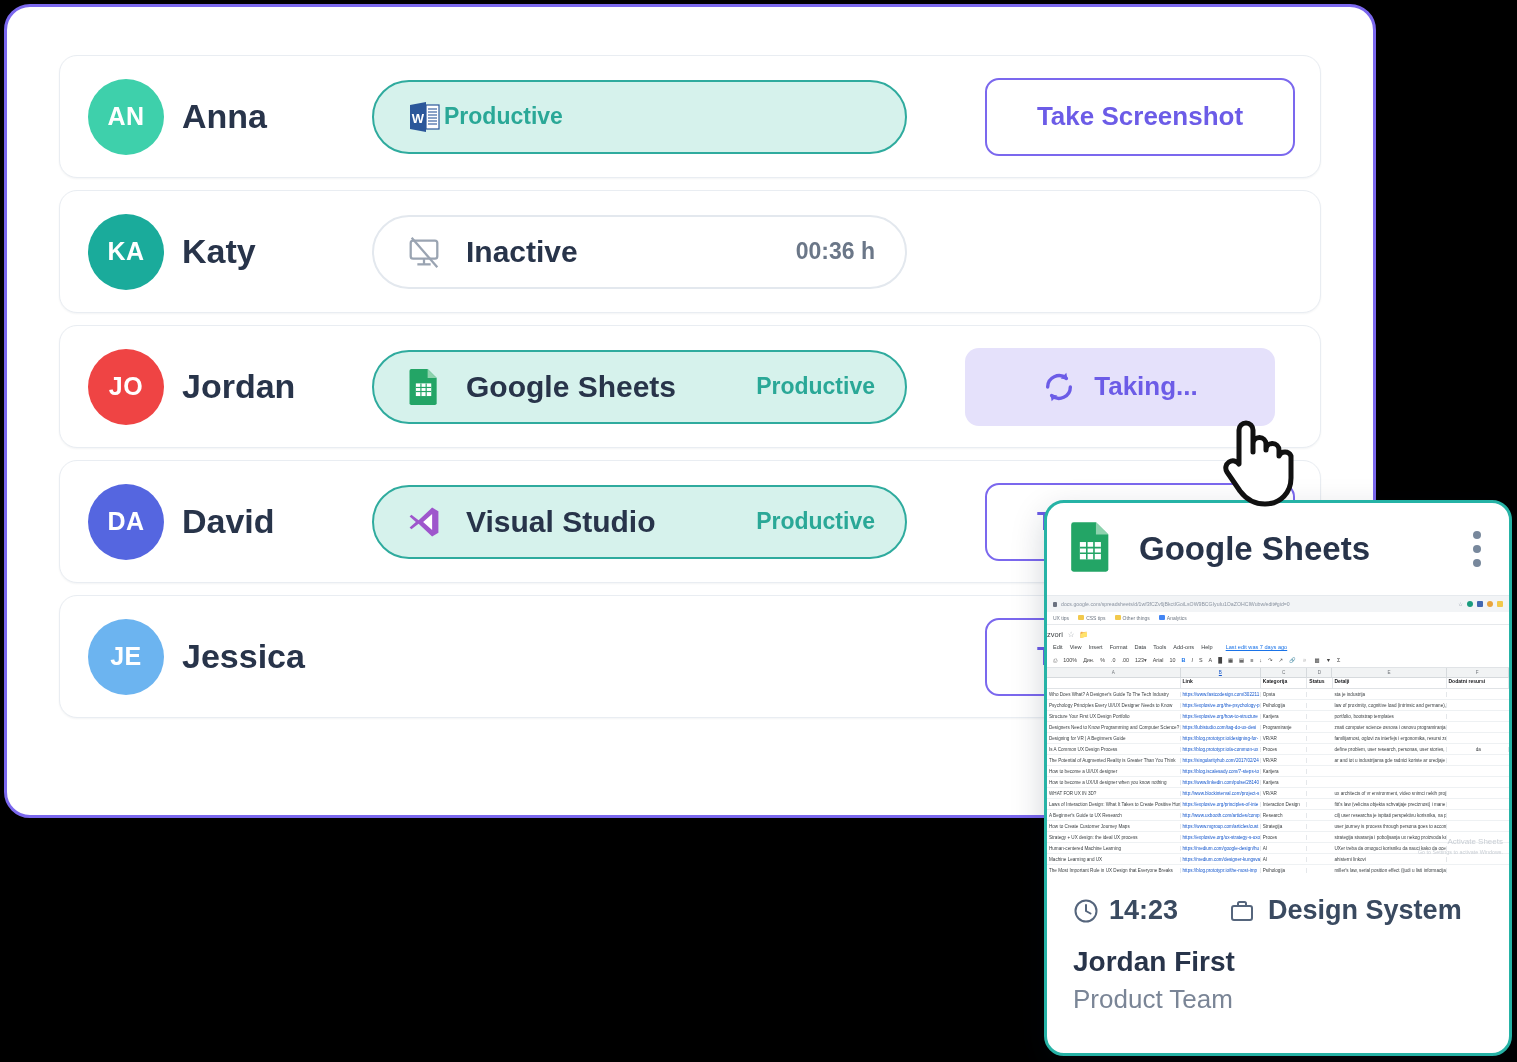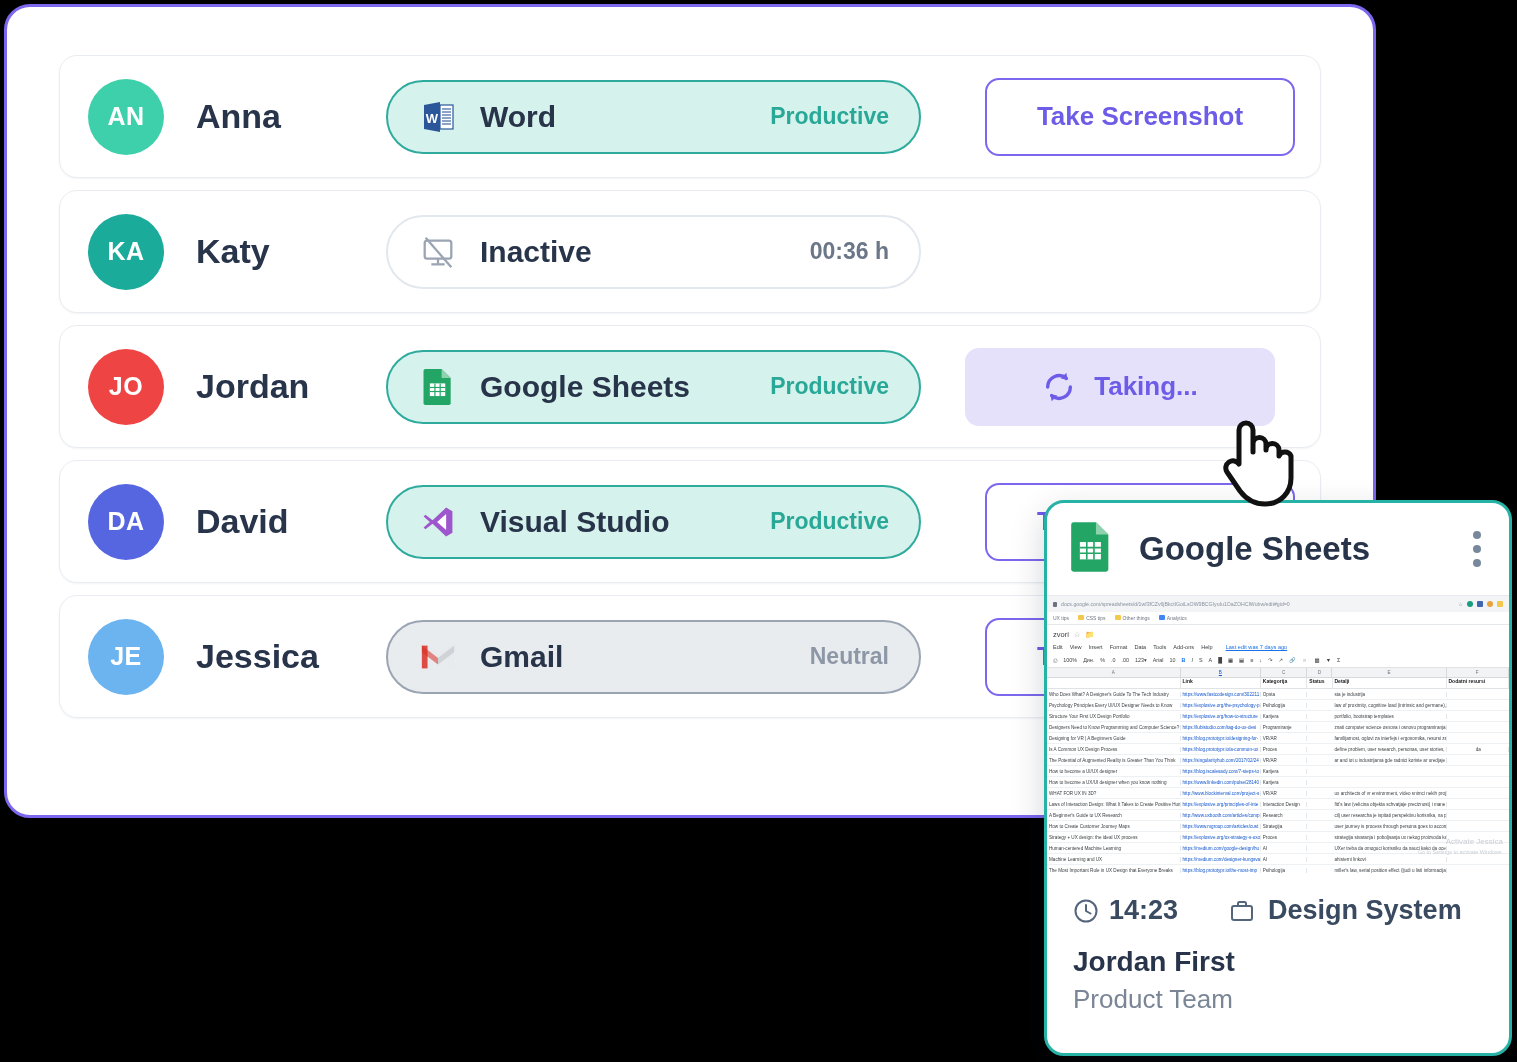--- a/index.html
+++ b/index.html
@@ -39,21 +39,21 @@
     width: 76px; height: 76px;
     border-radius: 50%;
     display: flex; align-items: center; justify-content: center;
     color: #fff;
     font-size: 25px;
     font-weight: 600;
     letter-spacing: 0.5px;
     flex: 0 0 auto;
   }
   .person-name {
-    margin-left: 32px;
+    margin-left: 18px;
     font-size: 34px;
     font-weight: 700;
     color: #28344a;
     width: 190px;
     flex: 0 0 auto;
   }
 
   
   .chip {
     width: 535px; height: 74px;
@@ -134,21 +134,21 @@
   .lock { width:4px; height:5px; background:#6b7280; border-radius:1px; flex:0 0 auto;}
   .url { flex:1 1 auto; white-space: nowrap; overflow: hidden; color:#8a93a0; }
   .bdot { width:6px;height:6px;border-radius:50%;flex:0 0 auto;}
   .bookmarks {
     height: 13px; background:#fff; border-bottom:1px solid #e6e9ec;
     display:flex; align-items:center; gap:9px; padding:0 6px;
     font-size:5px; color:#6d7682;
   }
   .bk-sq { width:6px;height:5px;background:#f2c94c;border-radius:1px;display:inline-block;margin-right:2px;}
   .sheet-title {
-    height: 16px; padding: 2px 6px 0; font-size:7.5px; color:#3c4043; display:flex; align-items:center; gap:5px;text-align:center;
+    height: 16px; padding: 2px 0 0; font-size:7.5px; color:#3c4043; display:flex; align-items:center; gap:5px;text-align:center;
   }
   .menu-bar { height: 12px; padding: 0 6px; display:flex; align-items:center; gap:7px; font-size:5.6px; color:#3c4043;}
   .menu-bar .lastedit { color:#1a73e8; text-decoration: underline; margin-left:6px;}
   .tool-bar {
     height: 15px; padding: 0 6px; display:flex; align-items:center; gap:6px;
     font-size:5.4px; color:#444; border-bottom:1px solid #e0e3e6;
   }
   .col-head {
     height: 10px; background:#f1f3f4; border-bottom:1px solid #d6dadd;
     display:flex; font-size:4.6px; color:#70757a;
@@ -204,21 +204,20 @@
                 <line x1="24" y1="12" x2="33" y2="12"></line>
                   <line x1="24" y1="15" x2="33" y2="15"></line>
                 <line x1="24" y1="18" x2="33" y2="18"></line>
                   <line x1="24" y1="21" x2="33" y2="21"></line>
                 <line x1="24" y1="24" x2="33" y2="24"></line>
                   <line x1="24" y1="27" x2="33" y2="27"></line>
               </g>
               <text x="14" y="26" font-size="13" font-weight="bold" fill="#fff" text-anchor="middle" font-family="Liberation Sans, sans-serif">W</text>
             </svg>
           </span>
-          <span class="chip-label">Word</span>
           <span class="chip-status ok">Productive</span>
         </div>
         <div class="action idle">
           <span>Take Screenshot</span>
         </div>
       </div>
 
       <div class="row">
         <div class="avatar" style="background:#1aab9b">
           <span>KA</span>
@@ -291,32 +290,20 @@
         <div class="action idle">
           <span>Take Screenshot</span>
         </div>
       </div>
 
       <div class="row">
         <div class="avatar" style="background:#6cb4f0">
           <span>JE</span>
         </div>
         <div class="person-name">Jessica</div>
-        <div class="chip neutral">
-          <span class="chip-icon">
-            <svg viewBox="0 0 40 32" width="38" height="32">
-              <path d="M3 4 L3 28 L9 28 L9 13 L20 22 L31 13 L31 28 L37 28 L37 4 L31 4 L20 14 L9 4 Z" fill="#e8eaed"></path>
-              <path d="M3 4 L9 4 L9 28 L3 28 Z" fill="#d93025" opacity="0.85"></path>
-              <path d="M3 4 L20 17 L20 24 L3 11 Z" fill="#d93025" opacity="0.55"></path>
-              <path d="M37 4 L20 17 L20 24 L37 11 Z" fill="#c5c9ce" opacity="0.7"></path>
-            </svg>
-          </span>
-          <span class="chip-label">Gmail</span>
-          <span class="chip-status neutral">Neutral</span>
-        </div>
         <div class="action idle">
           <span>Take Screenshot</span>
         </div>
       </div>
 
     </div>
   </div>
 
   <div class="cursor">
     <svg viewBox="0 0 80 92" width="80" height="92">
@@ -564,21 +551,21 @@
             <div class="c-a">The Most Important Rule in UX Design that Everyone Breaks</div>
             <div class="c-b">https://blog.prototypr.io/the-most-imp</div>
             <div class="c-c">Psihologija</div>
             <div class="c-d st-green"></div>
             <div class="c-e">miller's law, serial position effect (ljudi u listi informacija uzela</div>
             <div class="c-f"></div>
           </div>
         </div>
 
       <div class="watermark">
-        <div>Activate Jessica</div>
+        <div>Activate Sheets</div>
         <small>Go to Settings to activate Windows.</small>
       </div>
 
     </div>
 
     <div class="popup-meta">
       <div class="meta-line">
         <span class="meta-item">
           <span>
             <svg viewBox="0 0 26 26" width="26" height="26">

